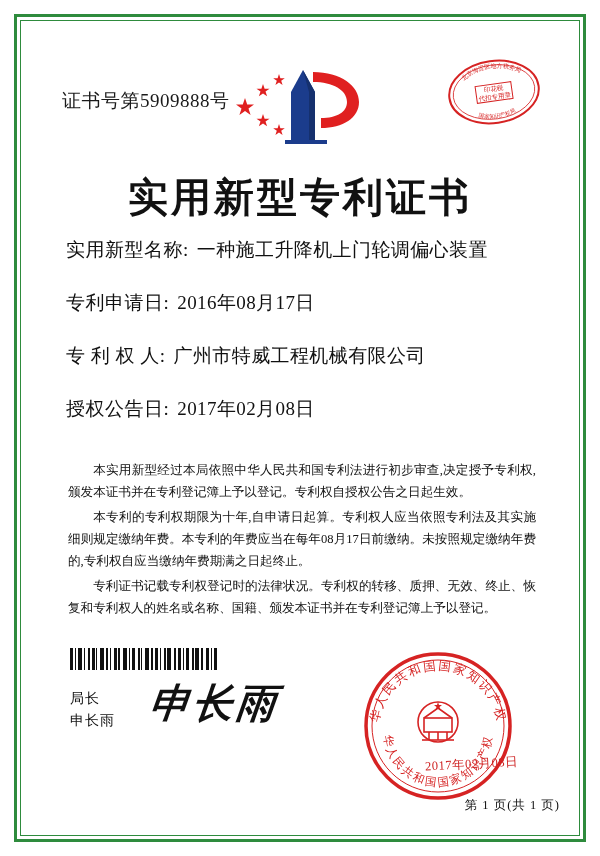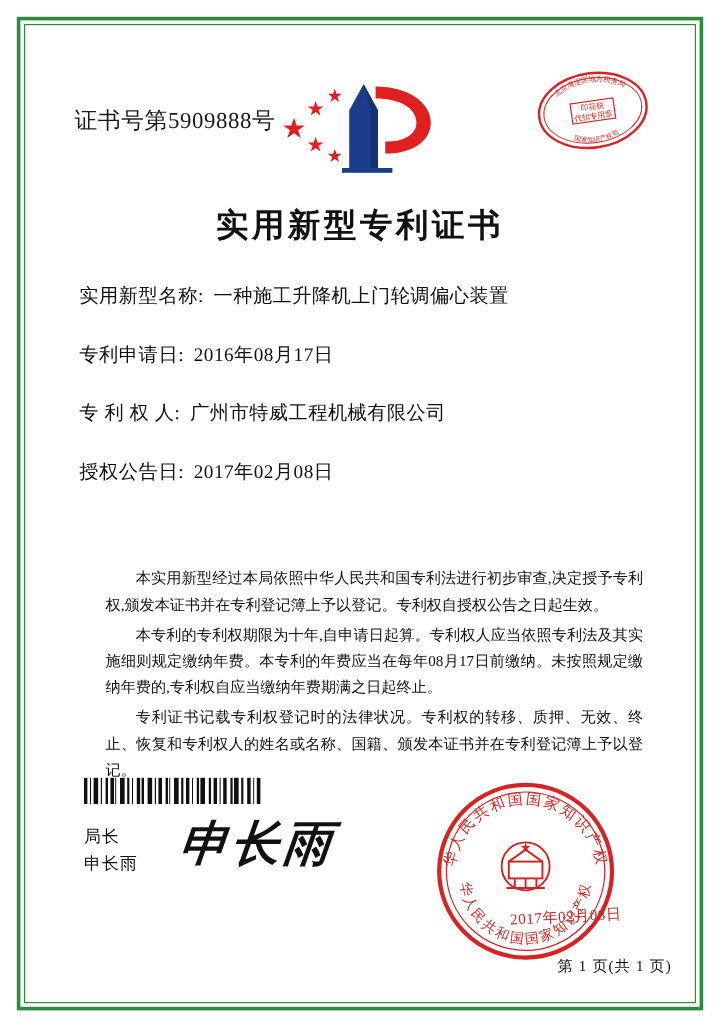--- a/index.html
+++ b/index.html
@@ -78,64 +78,63 @@
     height: 90px;
   }
 
   
   .title {
     position: absolute;
     left: 0;
     right: 0;
     top: 130px;
     text-align: center;
-    font-size: 27px;
+    font-size: 40px;
     font-weight: bold;
     letter-spacing: 3px;
     font-family: "Liberation Serif", "DejaVu Serif", serif;
     color: #111;
   }
 
   
   .fields {
     position: absolute;
     left: 26px;
     right: 20px;
     top: 196px;
   }
   .field-row {
     display: flex;
     align-items: flex-start;
     margin-bottom: 24.5px;
-    font-size: 16px;
+    font-size: 19px;
     line-height: 1.5;
   }
   .field-label {
     white-space: nowrap;
     letter-spacing: 0.5px;
     margin-right: 8px;
     color: #111;
   }
   .field-value {
     letter-spacing: 0.4px;
     color: #111;
     word-break: break-all;
   }
 
   
   .paragraphs {
     position: absolute;
     left: 28px;
     right: 24px;
-    top: 432px;
+    top: 420px;
     font-size: 12.6px;
     line-height: 1.72;
     color: #111;
     text-align: justify;
-    margin-left: 20px;
   }
   .paragraphs p {
     margin: 0 0 4px 0;
     text-indent: 2em;
   }
 
   
   .barcode {
     position: absolute;
     left: 30px;

